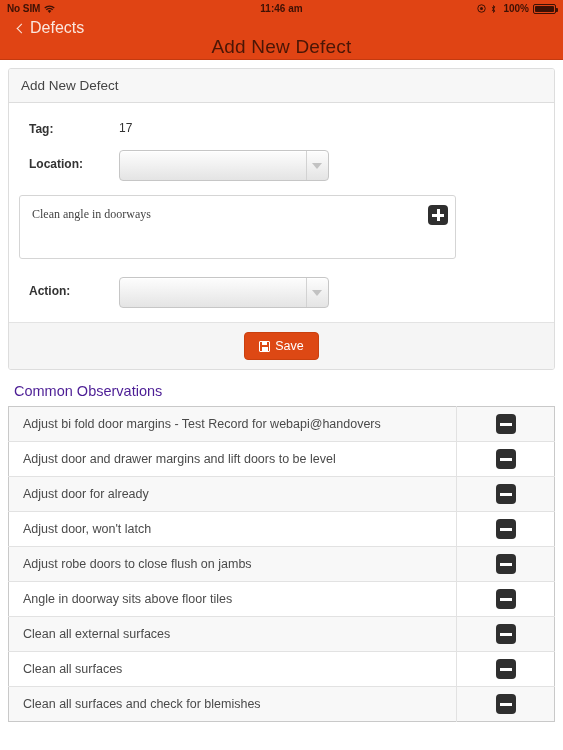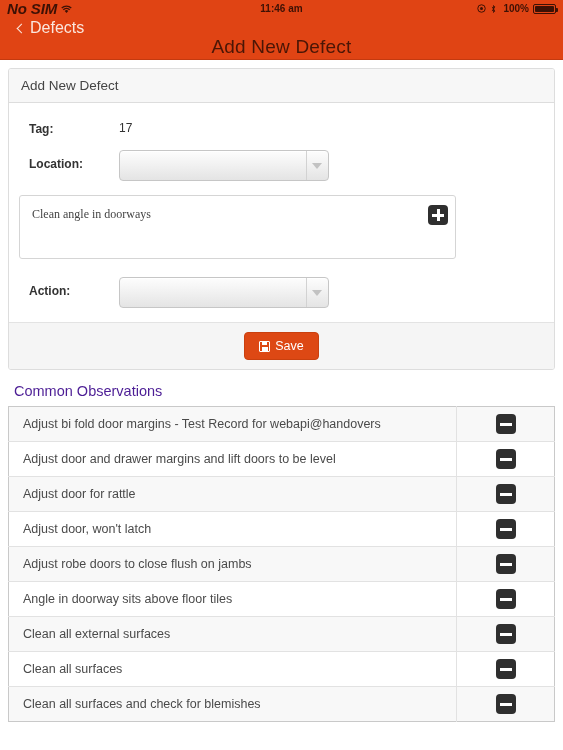--- a/index.html
+++ b/index.html
@@ -22,21 +22,21 @@
     position: relative;
     color: #3d1105;
     font-size: 10px;
     font-weight: bold;
   }
   .status-left {
     display: flex;
     align-items: center;
     gap: 4px;
   }
-  .status-carrier { font-size: 15px; font-weight: bold; letter-spacing: -0.1px; font-style: italic; }
+  .status-carrier { font-size: 10px; font-weight: bold; letter-spacing: -0.1px; }
   .wifi-icon { display: inline-block; width: 11px; height: 9px; position: relative; top: 1px; }
   .status-center {
     position: absolute;
     left: 0; right: 0;
     text-align: center;
     font-size: 10px;
     font-weight: bold;
     pointer-events: none;
   }
   .status-right {
@@ -437,21 +437,21 @@
     <tbody>
         <tr>
           <td>Adjust bi fold door margins - Test Record for webapi@handovers</td>
           <td class="action-cell"><span class="remove-btn"></span></td>
         </tr>
         <tr>
           <td>Adjust door and drawer margins and lift doors to be level</td>
           <td class="action-cell"><span class="remove-btn"></span></td>
         </tr>
         <tr>
-          <td>Adjust door for rattle</td>
+          <td>Adjust door for already</td>
           <td class="action-cell"><span class="remove-btn"></span></td>
         </tr>
         <tr>
           <td>Adjust door, won't latch</td>
           <td class="action-cell"><span class="remove-btn"></span></td>
         </tr>
         <tr>
           <td>Adjust robe doors to close flush on jambs</td>
           <td class="action-cell"><span class="remove-btn"></span></td>
         </tr>

